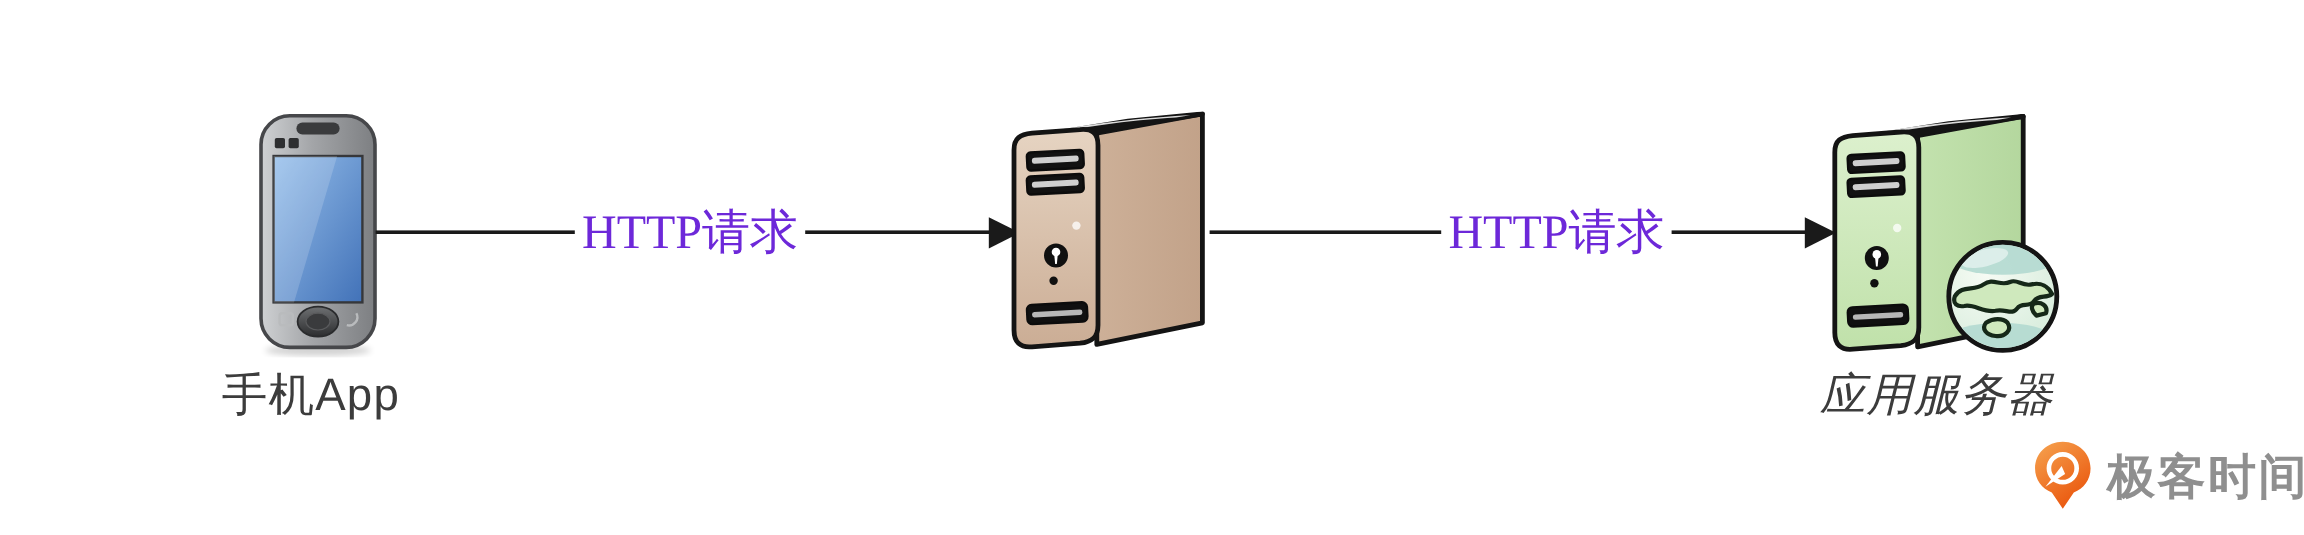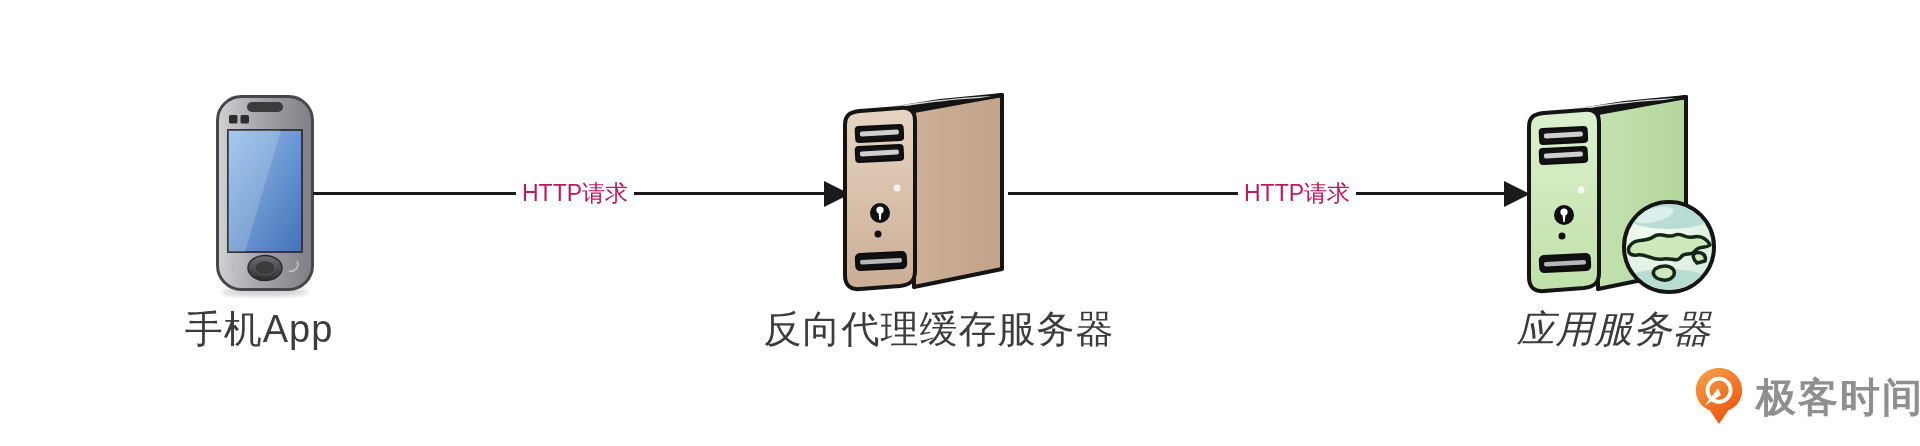--- a/index.html
+++ b/index.html
@@ -40,24 +40,25 @@
     border-top:13px solid transparent;
     border-bottom:13px solid transparent;
     border-left:26px solid #1a1a1a;
   }
   .edge-label {
     position:absolute;
     top:193px;
     transform:translate(-50%,-50%);
     background:#ffffff;
     padding:0 6px;
-    font-size:23px;
+    font-size:40px;
     font-weight:500;
-    color:#be185d;
+    color:#6d28d9;
     white-space:nowrap;
+    font-family:Liberation Serif, serif;
   }
 
   
   .brand {
     position:absolute; left:1692px; top:366px;
     display:flex; align-items:center;
   }
   .brand-text {
     margin-left:10px;
     font-size:40px;
@@ -142,21 +143,20 @@
     <circle cx="38" cy="120" r="10" fill="#101010"></circle>
     <circle cx="38" cy="117" r="3.6" fill="#ffffff"></circle>
     <polygon points="36.6,120 39.4,120 38.7,127 37.3,127" fill="#ffffff"></polygon>
     <circle cx="36" cy="141" r="3.5" fill="#101010"></circle>
 
     <g transform="rotate(-3 39 168)">
       <rect x="14" y="160" width="50" height="16" rx="4" fill="#101010" stroke="#0c0c0c" stroke-width="2"></rect>
       <rect x="18" y="166" width="42" height="4.5" rx="2" fill="#ffffff" opacity="0.7"></rect>
     </g>
   </svg>
-  <div class="node-label" style="left:939px;">反向代理缓存服务器</div>
 
   <div class="edge-line" style="left:1008px; width:498px;"></div>
   <div class="edge-arrowhead" style="left:1504px;"></div>
   <span class="edge-label" style="left:1297px;">HTTP请求</span>
 
   <svg class="abs" style="left:1526px; top:95px;" width="200" height="200" viewBox="0 0 200 200">
     <defs>
       <linearGradient id="grnFront" x1="0" y1="0" x2="0" y2="1">
         <stop offset="0" stop-color="#dcf0cd"></stop>
         <stop offset="1" stop-color="#c0e1aa"></stop>

